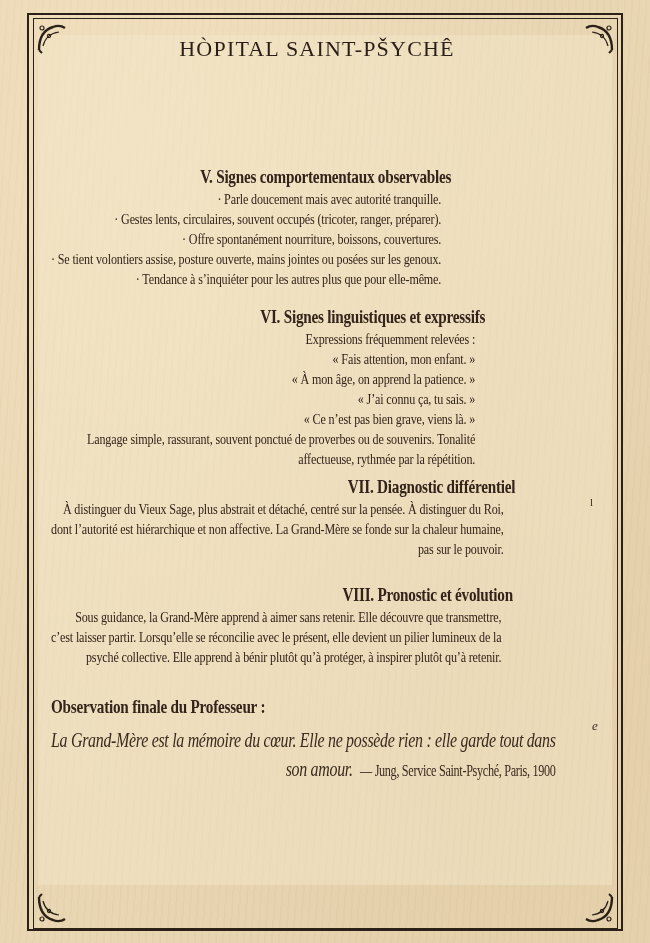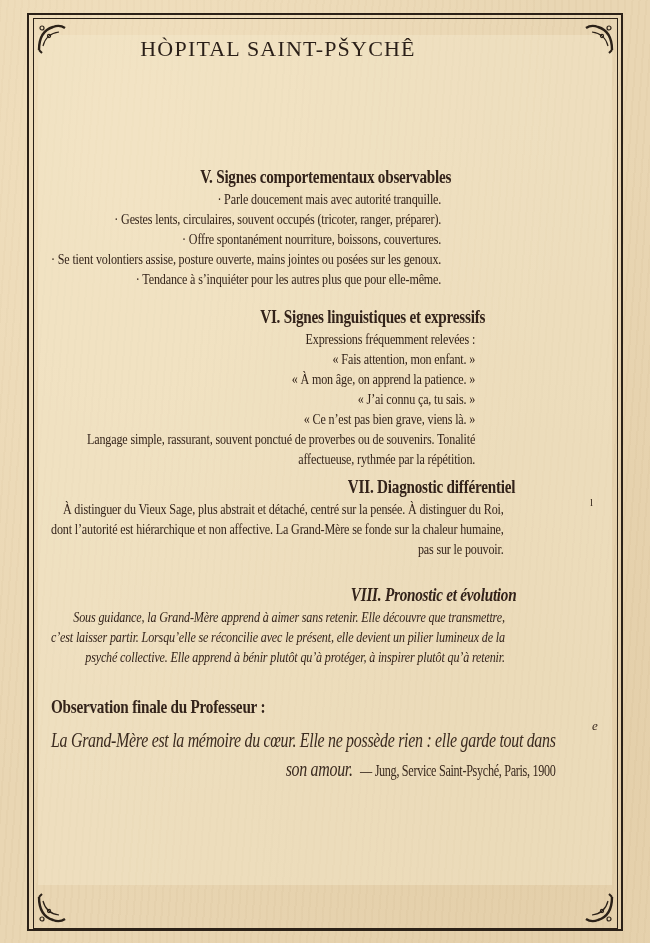--- a/index.html
+++ b/index.html
@@ -29,20 +29,21 @@
   .corner svg { width: 100%; height: 100%; display: block; }
   .c-tl { left: 35px; top: 20px; }
   .c-tr { left: 582px; top: 20px; transform: scaleX(-1); }
   .c-bl { left: 35px; top: 893px; transform: scaleY(-1); }
   .c-br { left: 582px; top: 893px; transform: scale(-1,-1); }
 
   .title {
     position: absolute; left: 0; width: 556px; top: 36px; text-align: center;
     font-family: "Liberation Serif", serif; font-size: 22px; letter-spacing: 1.2px;
     color: #2a1f18;
+    padding-left: 39px;
   }
   .content {
     position: absolute; left: 51px; top: 165px; width: 565px;
     font-family: "Liberation Serif", serif;
   }
   .h {
     font-weight: bold; font-size: 19px; line-height: 24px;
     transform: scaleX(0.8); transform-origin: left center; white-space: nowrap;
     letter-spacing: -0.3px;
   }
@@ -130,21 +131,21 @@
     <div class="line">affectueuse, rythmée par la répétition.</div>
   </div>
 
   <div class="sec" style="top:310px;">
     <div class="h">VII. Diagnostic différentiel</div>
     <div class="line">À distinguer du Vieux Sage, plus abstrait et détaché, centré sur la pensée. À distinguer du Roi,</div>
     <div class="line">dont l’autorité est hiérarchique et non affective. La Grand-Mère se fonde sur la chaleur humaine,</div>
     <div class="line">pas sur le pouvoir.</div>
   </div>
 
-  <div class="sec" style="top:418px;font-style:italic;">
+  <div class="sec" style="top:418px;">
     <div class="h">VIII. Pronostic et évolution</div>
     <div class="line">Sous guidance, la Grand-Mère apprend à aimer sans retenir. Elle découvre que transmettre,</div>
     <div class="line">c’est laisser partir. Lorsqu’elle se réconcilie avec le présent, elle devient un pilier lumineux de la</div>
     <div class="line">psyché collective. Elle apprend à bénir plutôt qu’à protéger, à inspirer plutôt qu’à retenir.</div>
   </div>
 
   <div class="sec" style="top:530px;">
     <div class="h">Observation finale du Professeur :</div>
   </div>
 

